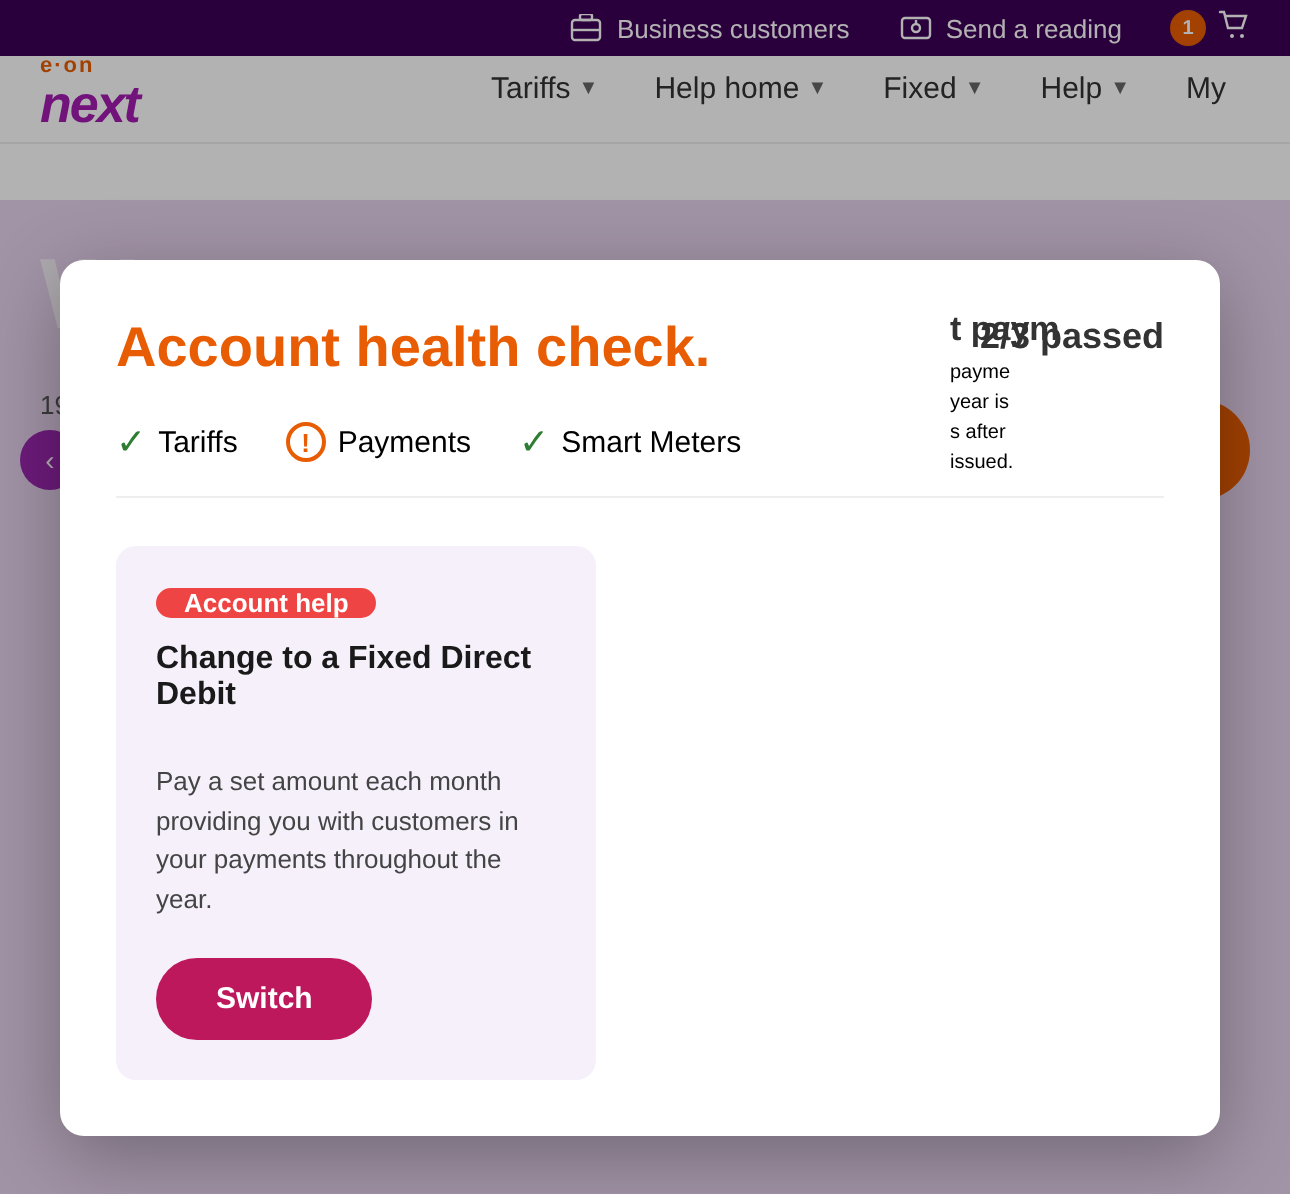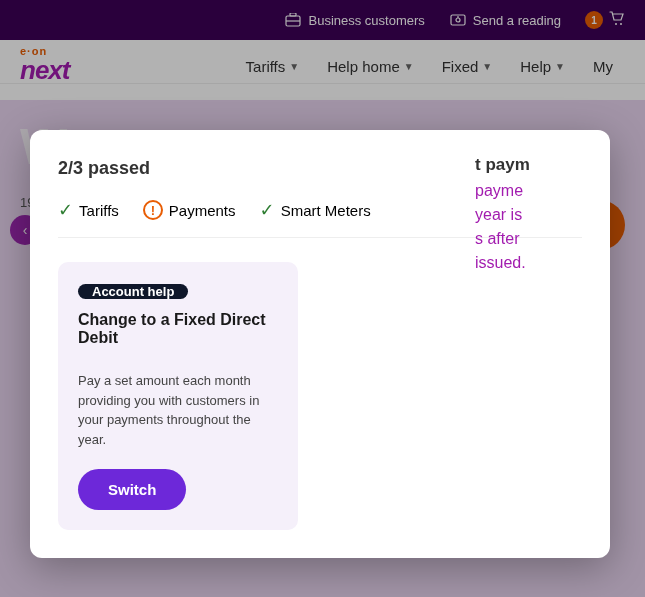--- a/index.html
+++ b/index.html
@@ -7,21 +7,21 @@
       font-family: -apple-system, BlinkMacSystemFont, 'Segoe UI', Arial, sans-serif;
       width: 645px;
       height: 597px;
       overflow: hidden;
       position: relative;
     }
 
     
     .top-bar {
       background: #3d0057;
-      height: 40px;
+      height: 28px;
       display: flex;
       align-items: center;
       justify-content: flex-end;
       padding: 12px 20px;
       gap: 24px;
     }
     .top-bar-item {
       display: flex;
       align-items: center;
       gap: 6px;
@@ -48,21 +48,21 @@
       align-items: center;
       justify-content: center;
       font-weight: bold;
     }
 
     
     .main-nav {
       background: white;
       height: 44px;
       display: flex;
-      align-items: flex-end;
+      align-items: flex-start;
       padding: 0 20px;
       gap: 0;
       border-bottom: 1px solid #eee;
     }
     .logo-area {
       margin-right: auto;
     }
     .logo {
       display: flex;
       flex-direction: column;
@@ -206,21 +206,21 @@
     }
 
     
     .card {
       background: #f5f0fa;
       border-radius: 10px;
       padding: 20px;
       width: 240px;
     }
     .card-badge {
-      background: #0f172a;
+      background: #ef4444;
       color: white;
       border-radius: 20px;
       padding: 0 14px;
       font-size: 13px;
       font-weight: 600;
       display: inline-block;
       margin-bottom: 12px;
     }
     .card-title {
       font-size: 16px;
@@ -228,21 +228,21 @@
       color: #1a1a1a;
       margin-bottom: 24px;
     }
     .card-desc {
       font-size: 13px;
       color: #444;
       line-height: 1.5;
       margin-bottom: 20px;
     }
     .switch-btn {
-      background: #6d28d9;
+      background: #be185d;
       color: white;
       border: none;
       border-radius: 25px;
       padding: 12px 30px;
       font-size: 15px;
       font-weight: 700;
       cursor: pointer;
     }
 
     
@@ -253,22 +253,22 @@
       width: 140px;
       z-index: 20;
     }
     .right-payment-label {
       font-size: 17px;
       font-weight: 700;
       color: #333;
       margin-bottom: 4px;
     }
     .right-payment-text {
-      font-size: 16px;
-      color: #a21caf;
+      font-size: 10px;
+      color: #000000;
       line-height: 1.5;
     }
 
     
     .bg-circle {
       position: absolute;
       right: 20px;
       top: 200px;
       width: 50px;
       height: 50px;
@@ -367,20 +367,21 @@
   <div class="bg-address">192 G...</div>
 </div>
 
 <div class="bg-arrow-left">‹</div>
 <div class="bg-circle"></div>
 
 <div class="overlay"></div>
 
 <div class="modal">
   <div class="modal-header">
+    <h2 class="modal-title">Account health check.</h2>
     <span class="modal-score">2/3 passed</span>
   </div>
 
   <div class="check-items">
     <div class="check-item">
       <span class="check-icon-green">✓</span>
       <span>Tariffs</span>
     </div>
     <div class="check-item">
       <div class="check-icon-warning">!</div>

